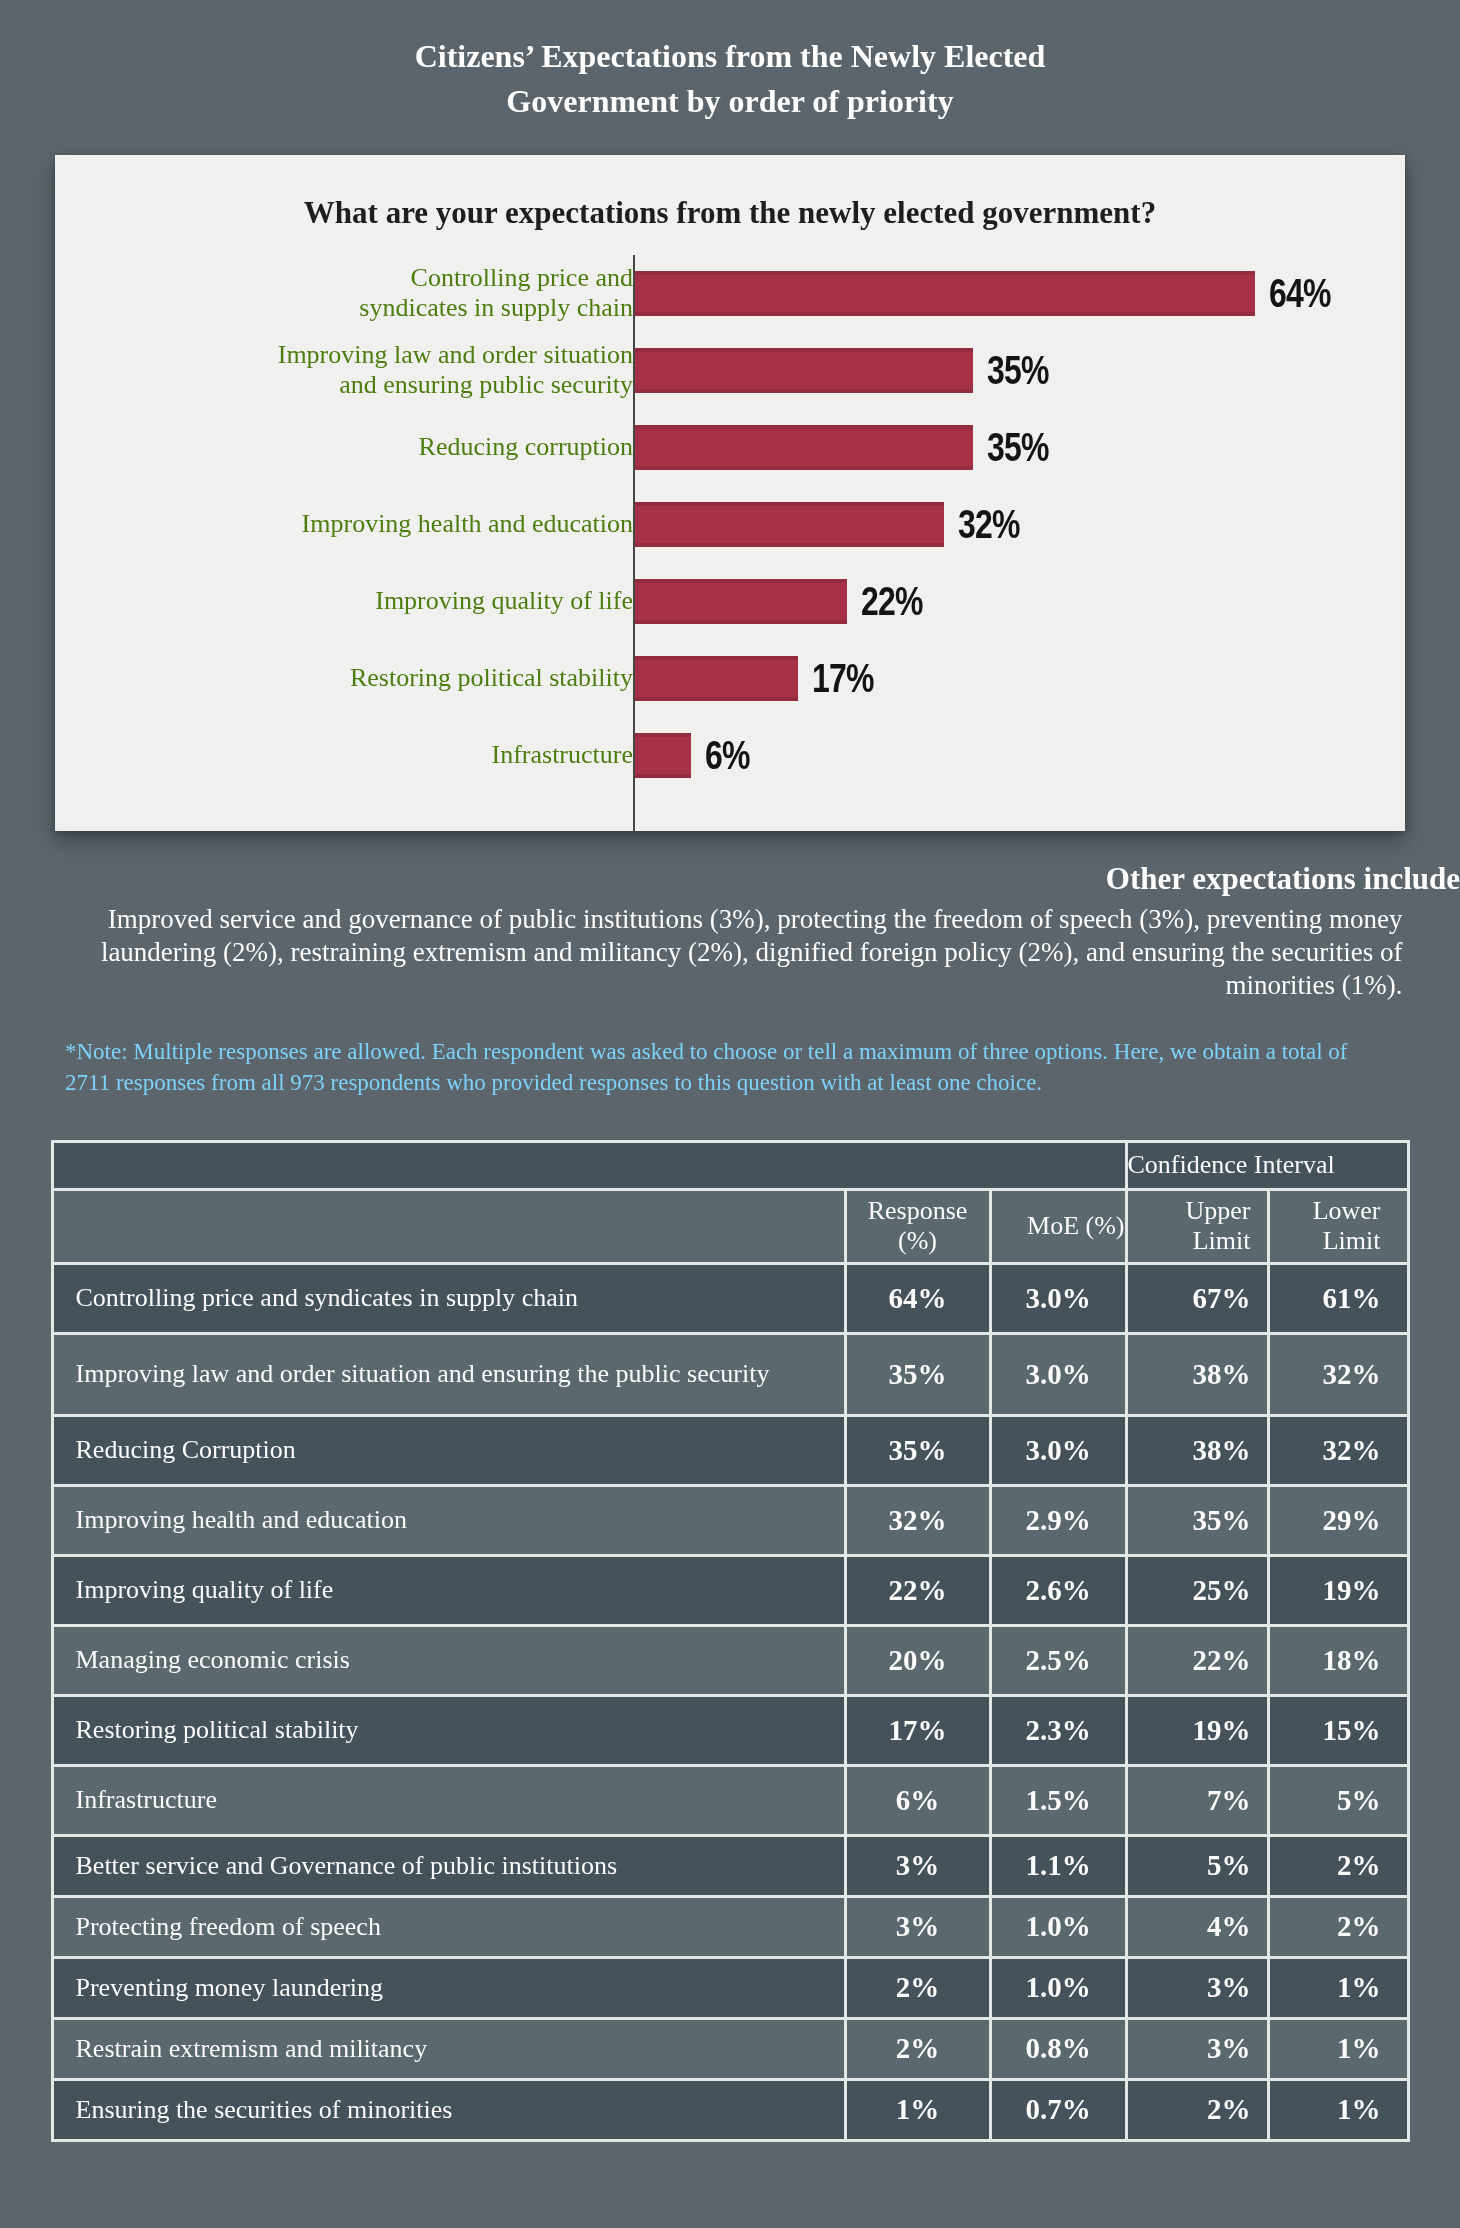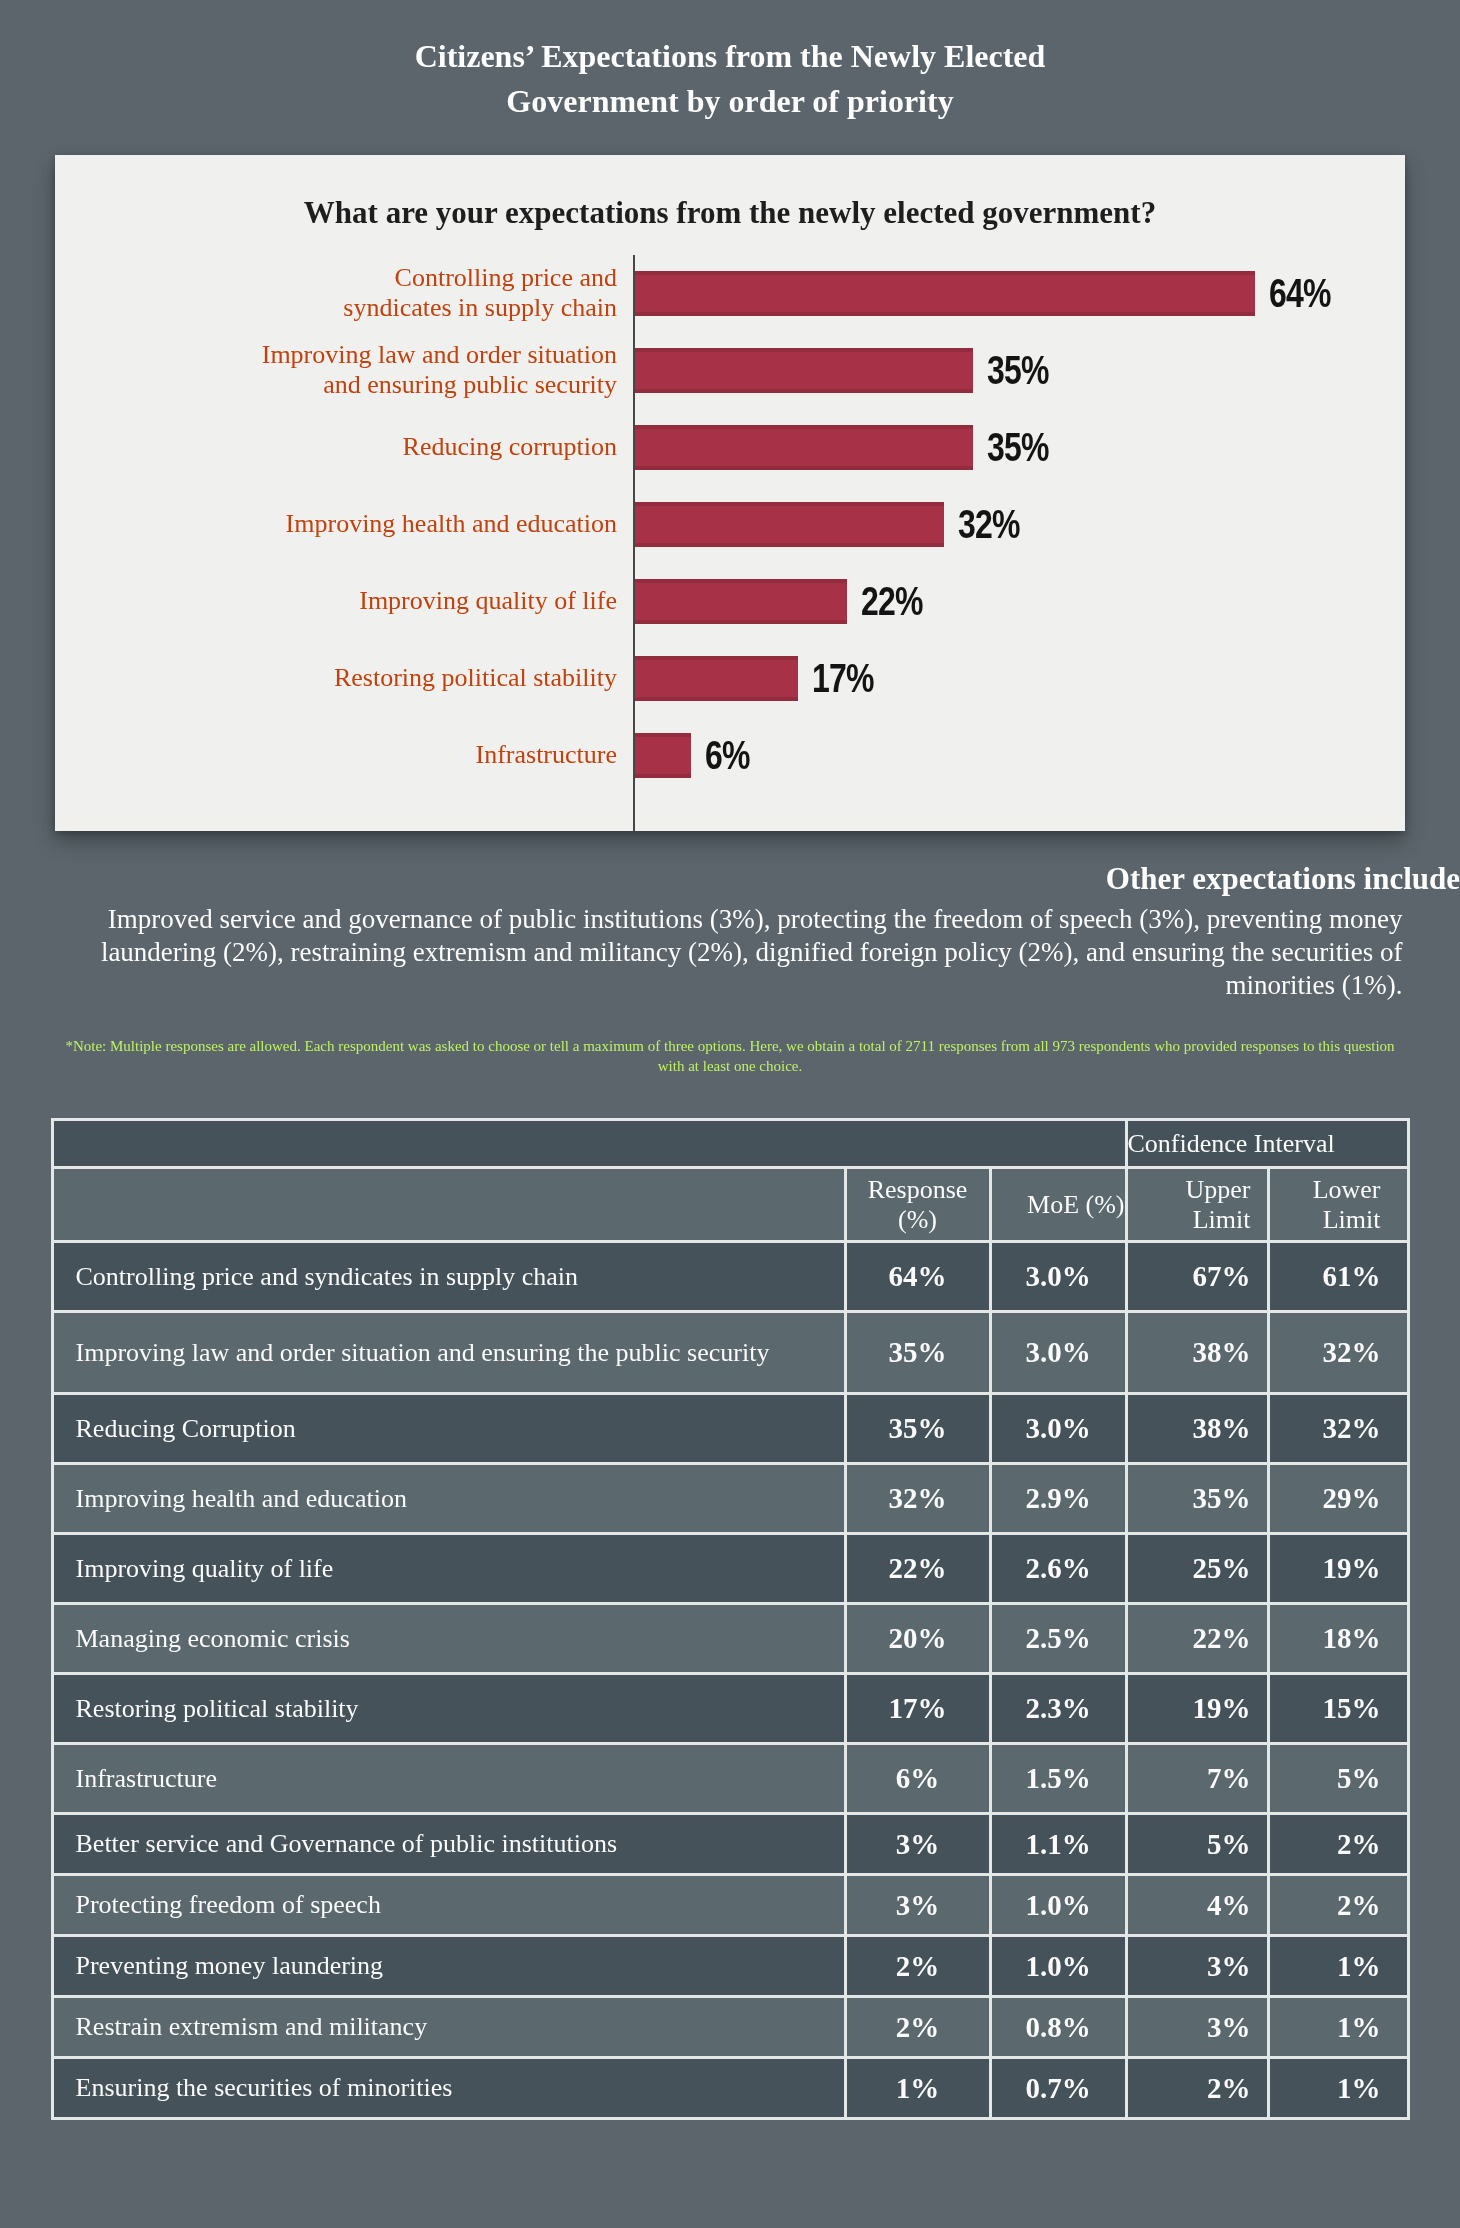--- a/index.html
+++ b/index.html
@@ -42,24 +42,23 @@
   }
   .axis-line {
     position:absolute;
     left:578px; top:0; bottom:0;
     width:2px;
     background:#474747;
   }
   .chart-row { display:flex; align-items:center; height:77px; }
   .chart-label {
     width:578px;
-    padding-right:16px;
     text-align:right;
     font-size:26px;
-    color:#c2410c;
+    color:#4d7c0f;
     line-height:1.18;
     white-space:pre-line;
   }
   .chart-bar-wrap { flex:1; display:flex; align-items:center; height:100%; }
   .chart-bar {
     height:45px;
     background:#a73247;
     border-top:4px solid #932c3e;
     border-bottom:4px solid #932c3e;
   }
@@ -86,23 +85,23 @@
     width:1345px;
     margin:6px auto 0;
     text-align:right;
     color:#fdfdfd;
     font-size:27px;
     line-height:1.22;
   }
   .note {
     width:1330px;
     margin:34px auto 0;
-    text-align:center;
-    color:#bef264;
-    font-size:15px;
+    text-align:left;
+    color:#7dd3fc;
+    font-size:23px;
     line-height:1.35;
   }
   
   table {
     width:1356px;
     margin:42px auto 0;
     border-collapse:collapse;
     table-layout:fixed;
   }
   col.c-label { width:793px; }

